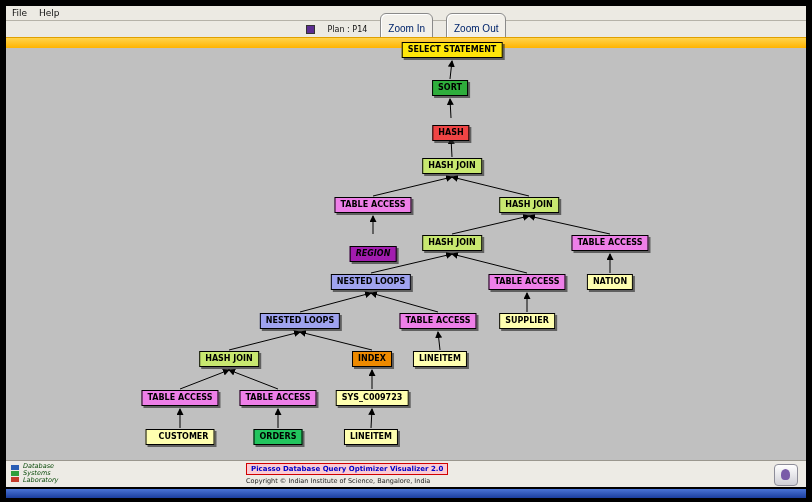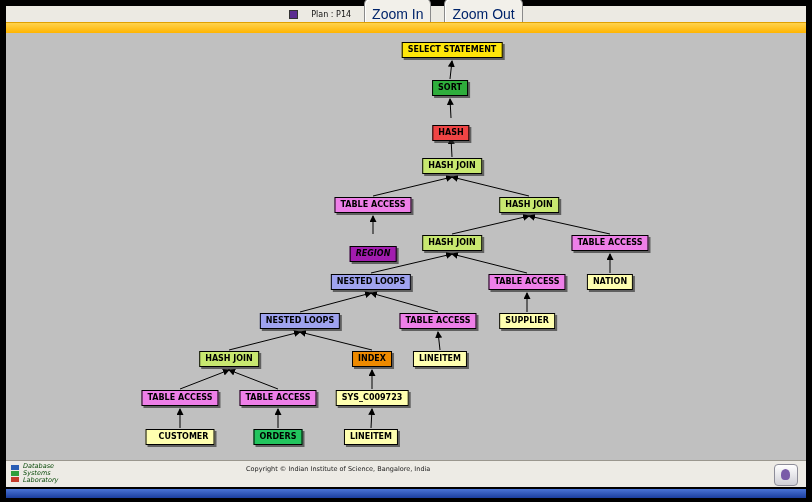--- a/index.html
+++ b/index.html
@@ -19,21 +19,21 @@
     font-size:9px; color:#111; flex:0 0 auto;
   }
   .menu-item { cursor:default; }
   
   .toolbar {
     height:16px; background:#ECEAE3; display:flex; align-items:center;
     justify-content:center; gap:13px; font-size:8px; color:#111; flex:0 0 auto;
   }
   .plan-swatch { width:7px; height:7px; display:inline-block; border:1px solid #333; }
   .tb-btn {
-    font-size:14px; line-height:10px; padding:10px 7px;
+    font-size:10px; line-height:10px; padding:10px 7px;
     background:#F2F0EA; border:1px solid #8A8A8A;
     border-radius:6px; box-shadow:1px 1px 0 #fff inset; color:#00246B;
   }
   
   .gold-strip { height:10px; flex:0 0 auto; background:linear-gradient(#FFD34D,#FFB400); border-top:1px solid #E0A000; }
   
   .canvas { flex:1 1 auto; background:#C0C0C0; }
   
   .statusbar {
     height:26px; flex:0 0 auto; background:#EDEBE5; border-top:1px solid #9a978e;
@@ -71,20 +71,24 @@
   .taskbar {
     position:absolute; left:6px; right:6px; bottom:4px; height:9px;
     background:linear-gradient(#4A74D6,#1B3E9E);
   }
 </style>
 </head>
 <body>
 
 <div class="window">
 
+  <div class="menubar">
+    <span class="menu-item">File</span>
+    <span class="menu-item">Help</span>
+  </div>
 
   <div class="toolbar">
     <span class="plan-swatch" id="plan-swatch" style="background: rgb(92, 45, 145);"></span>
     <span>Plan : P14</span>
     <button class="tb-btn">Zoom In</button>
     <button class="tb-btn">Zoom Out</button>
   </div>
 
   <div class="gold-strip"></div>
 
@@ -97,20 +101,21 @@
           <i style="background:#2f9e3c"></i>
           <i style="background:#c43a2b"></i>
       </span>
       <span class="dsl-text">
         <div>Database</div>
         <div>Systems</div>
         <div>Laboratory</div>
       </span>
     </div>
     <div class="banner-wrap">
+      <span class="banner">Picasso Database Query Optimizer Visualizer 2.0</span>
       <div class="copyright">Copyright © Indian Institute of Science, Bangalore, India</div>
     </div>
     <div class="mascot"></div>
   </div>
 
   <div class="diagram">
     <svg id="edges-layer" width="800" height="481">
       <defs>
         <marker id="arrow" viewBox="0 0 10 10" refX="8.5" refY="5" markerWidth="7" markerHeight="7" orient="auto-start-reverse">
           <path d="M0,0 L10,5 L0,10 z" fill="#000"></path>

